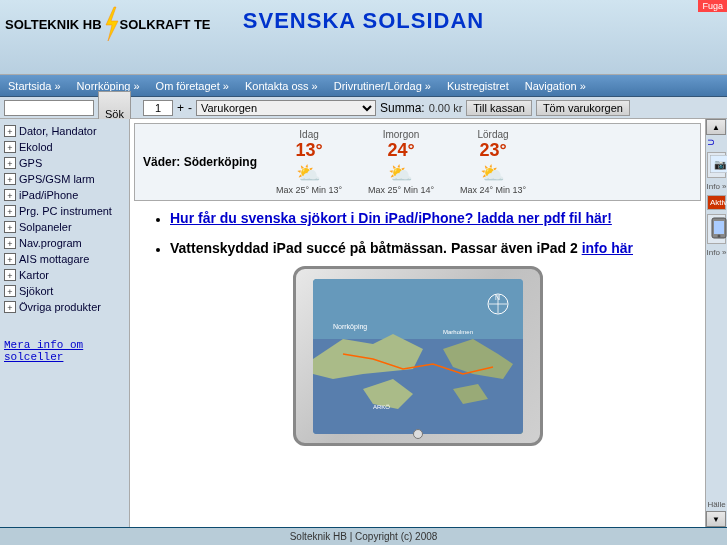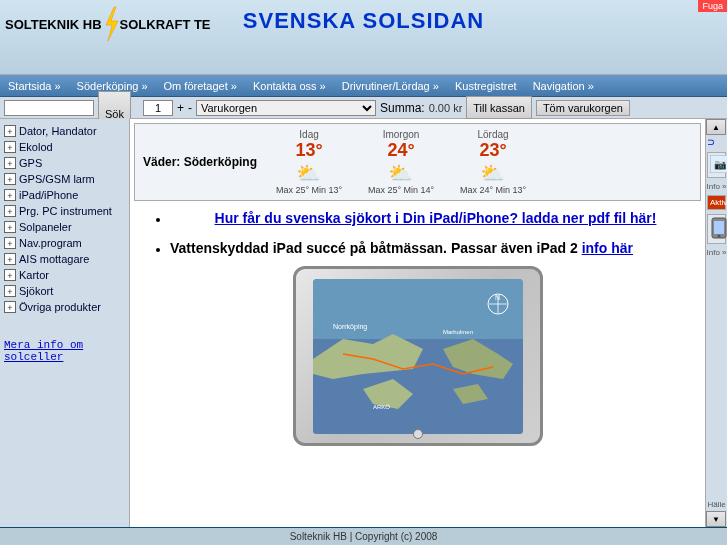--- a/index.html
+++ b/index.html
@@ -151,21 +151,21 @@
       color: #333;
       white-space: nowrap;
     }
 
     #checkout-btn {
       background: linear-gradient(to bottom, #e8e8e8, #d0d0d0);
       border: 1px solid #999;
       font-size: 11px;
       padding: 1px 6px;
       cursor: pointer;
-      height: 23px;
+      height: 16px;
     }
 
     #empty-cart-btn {
       background: linear-gradient(to bottom, #e8e8e8, #d0d0d0);
       border: 1px solid #999;
       font-size: 11px;
       padding: 1px 6px;
       cursor: pointer;
       height: 16px;
       margin-left: auto;
@@ -414,21 +414,21 @@
   </div>
 
   <div id="site-title">SVENSKA SOLSIDAN</div>
 
   <div id="fuga-badge">Fuga</div>
 
 </div>
 
 <div id="nav-bar">
   <div class="nav-item">Startsida »</div>
-  <div class="nav-item">Söderköping »</div>
+  <div class="nav-item">Norrköping »</div>
   <div class="nav-item">Om företaget »</div>
   <div class="nav-item">Kontakta oss »</div>
   <div class="nav-item">Drivrutiner/Lördag »</div>
   <div class="nav-item">Kustregistret</div>
   <div class="nav-item">Navigation »</div>
 </div>
 
 <div id="search-bar">
   <input id="search-input" type="text" style="">
   <button id="search-btn">Sök</button>
@@ -520,21 +520,21 @@
       </div>
       <div class="weather-day">
         <span class="weather-day-label">Lördag</span>
         <span class="weather-temp">23°</span>
         <span style="font-size:20px;">⛅</span>
         <span class="weather-minmax">Max <span>24°</span> Min <span>13°</span></span>
       </div>
     </div>
 
     <div id="article-1">
-      <ul style="list-style:disc; padding-left:16px; margin-bottom:8px;text-align:center;">
+      <ul style="list-style:disc; padding-left:16px; margin-bottom:8px;">
         <li>
           <a href="#">Hur får du svenska sjökort i Din iPad/iPhone? ladda ner pdf fil här!</a>
         </li>
       </ul>
     </div>
 
     <div id="article-2">
       <ul style="list-style:disc; padding-left:16px; margin-bottom:8px;">
         <li>
           <span id="article-2-text">Vattenskyddad iPad succé på båtmässan. Passar även iPad 2 </span><a href="#" id="article-2-link">info här</a>

